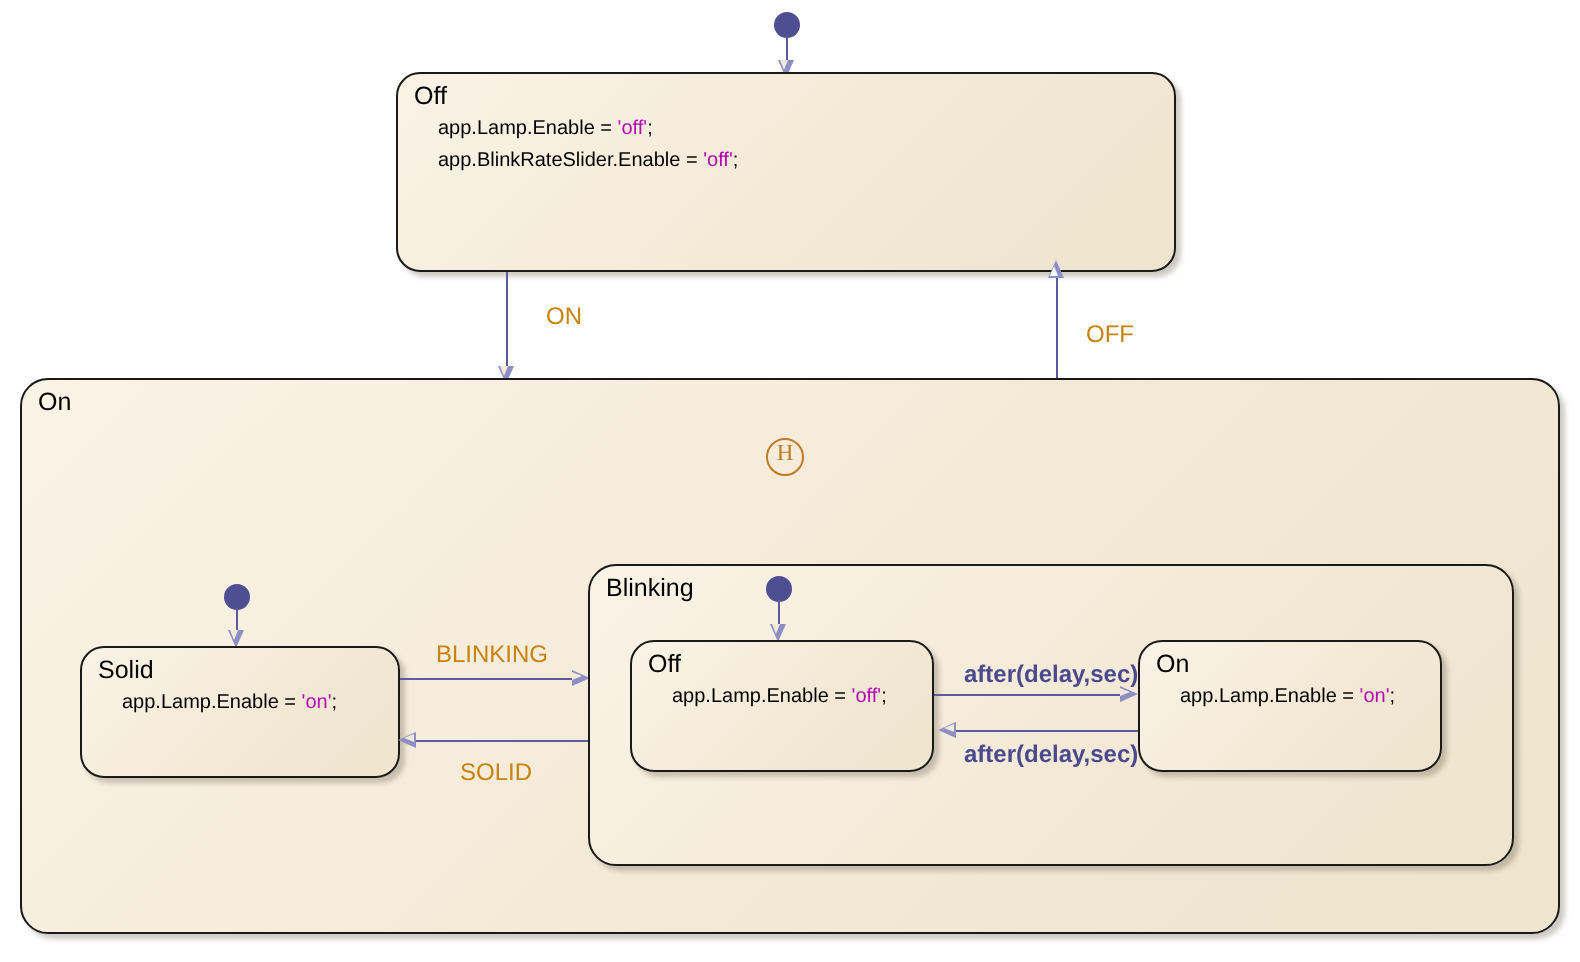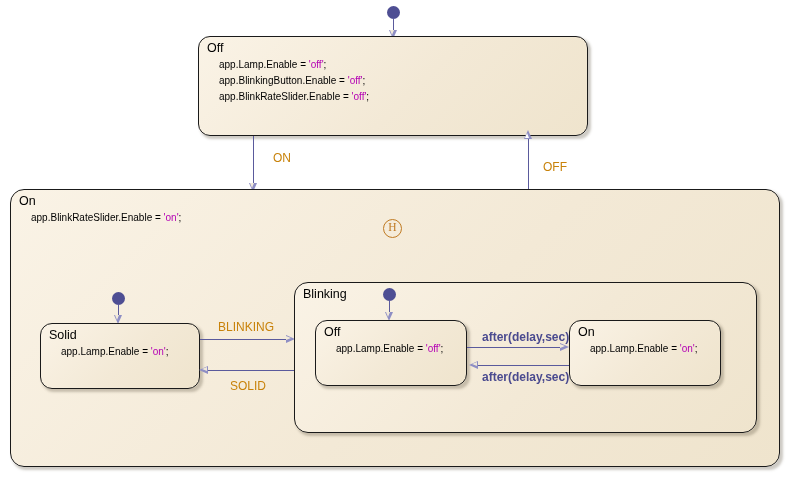--- a/index.html
+++ b/index.html
@@ -163,37 +163,35 @@
 <div id="canvas">
 
   <div class="defdot" style="left:387px; top:6px;"></div>
   <div class="wire v" style="left:393px; top:18px; height:15px;"></div>
   <div class="arrow down" style="left:389px; top:30px;"></div>
 
   <div class="state" style="left:198px; top:36px; width:390px; height:100px;">
     <div class="state-label">Off</div>
     <div class="state-body">
       <span class="ln"><span>app.Lamp.Enable = </span><span class="lit">'off'</span><span>;</span></span>
-      <span class="ln"><span>app.BlinkingButton.Enable = </span><span class="lit">'off'</span><span>;</span></span>
       <span class="ln"><span>app.BlinkRateSlider.Enable = </span><span class="lit">'off'</span><span>;</span></span>
     </div>
   </div>
 
   <div class="wire v" style="left:253px; top:136px; height:50px;"></div>
   <div class="arrow down" style="left:249px; top:183px;"></div>
   <div class="tlabel ev" style="left:273px; top:151px;">ON</div>
 
   <div class="wire v" style="left:528px; top:139px; height:51px;"></div>
   <div class="arrow up" style="left:524px; top:130px;"></div>
   <div class="tlabel ev" style="left:543px; top:160px;">OFF</div>
 
   <div class="state super" style="left:10px; top:189px; width:770px; height:278px;">
     <div class="state-label">On</div>
     <div class="state-body">
-      <span class="ln"><span>app.BlinkRateSlider.Enable = </span><span class="lit">'on'</span><span>;</span></span>
     </div>
   </div>
 
   <div class="history" style="left:383px; top:219px;">H</div>
 
   <div class="defdot" style="left:112px; top:292px;"></div>
   <div class="wire v" style="left:118px; top:304px; height:14px;"></div>
   <div class="arrow down" style="left:114px; top:315px;"></div>
 
   <div class="state" style="left:40px; top:323px; width:160px; height:66px;">

